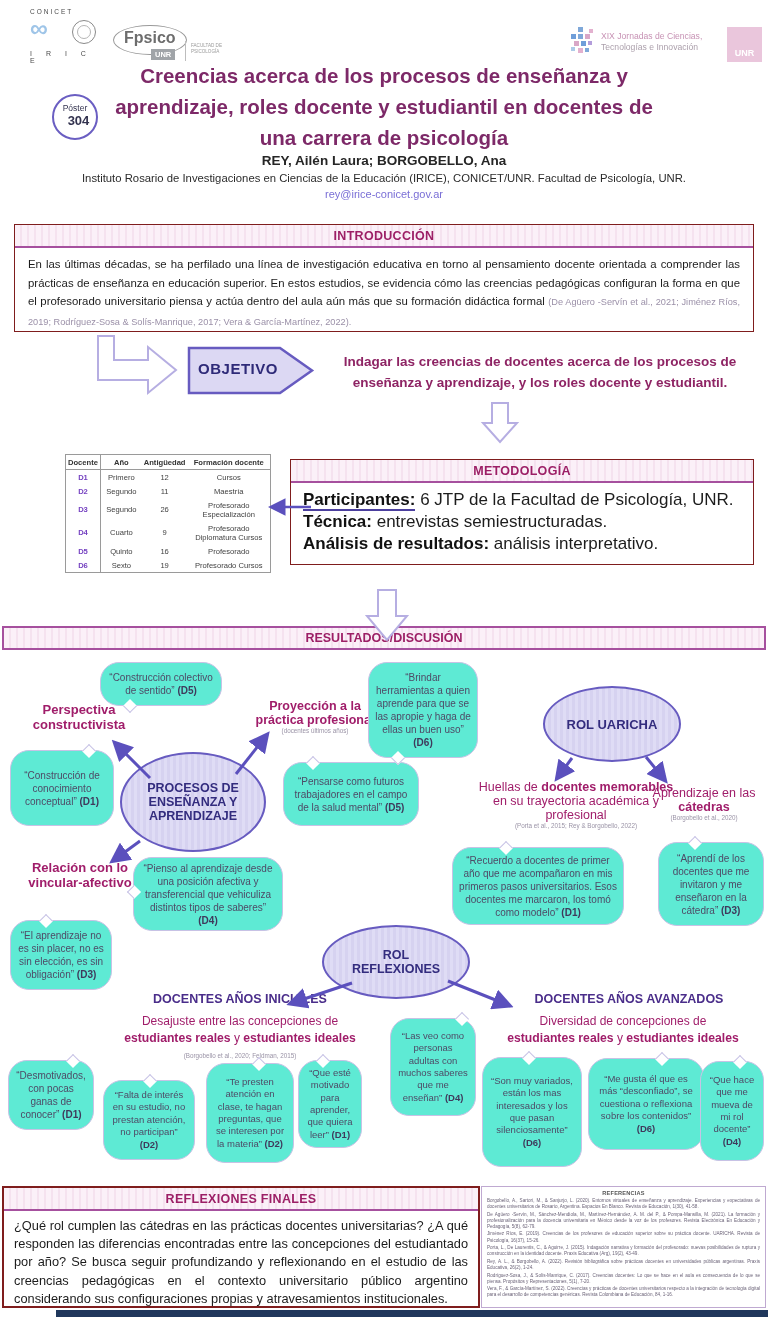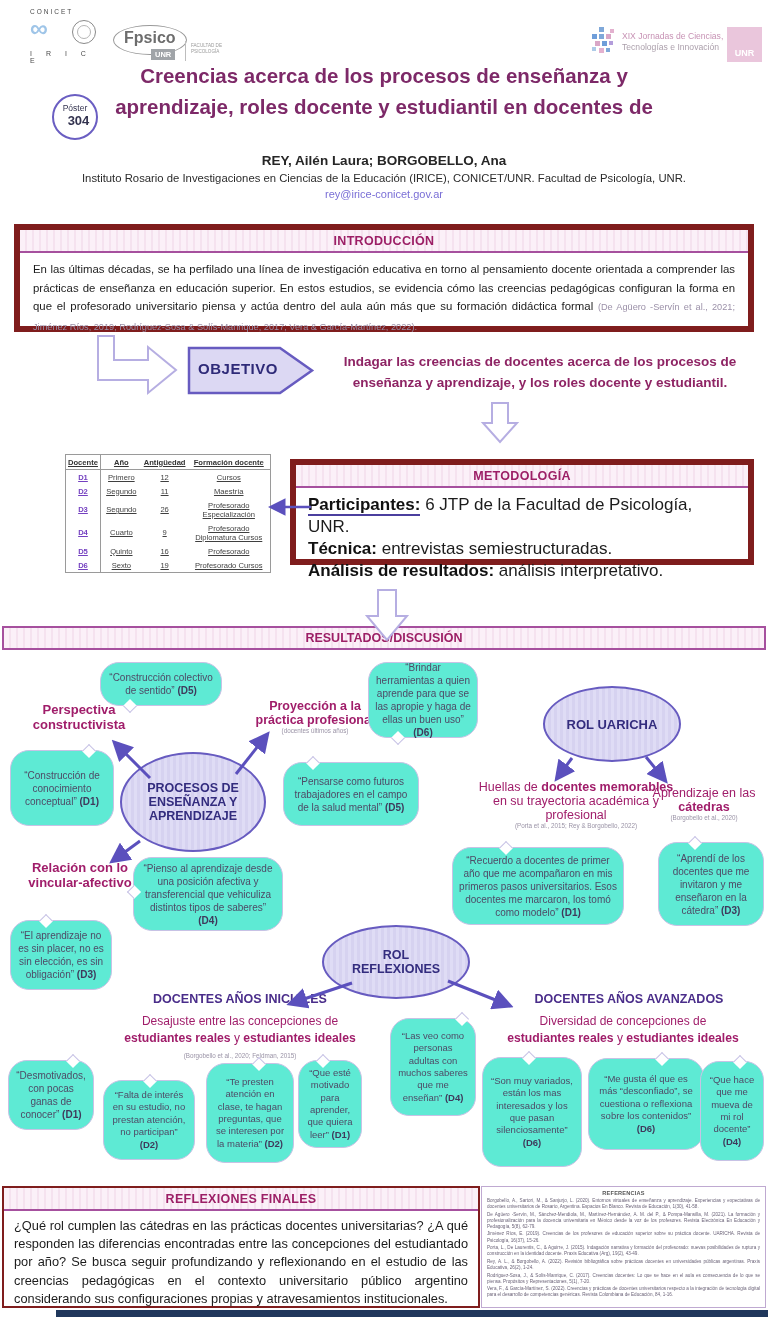--- a/index.html
+++ b/index.html
@@ -1,20 +1,20 @@
 <!DOCTYPE html>
 <html><head>
 <meta charset="utf-8">
 <style>
   html,body { margin:0; padding:0; background:#e9e9e9; }
   .poster { position:relative; width:768px; height:1317px; background:#ffffff;
             font-family:"Liberation Sans", sans-serif; overflow:hidden; margin:0 auto; }
 
   
-  .box { position:absolute; background:#fff; border:6px solid #7f1d1d; box-sizing:border-box; z-index:1; }
+  .box { position:absolute; background:#fff; border:1px solid #7f1d1d; box-sizing:border-box; z-index:1; }
   .box-head { border-bottom:2px solid #a6509e;
               background:repeating-linear-gradient(90deg,#fbf0f8 0 5px,#f5e2ef 5px 7px);
               color:#9c1f66; font-weight:bold; text-align:center; font-size:12.5px;
               padding:4px 0 3px; letter-spacing:.3px; }
   .banner { position:absolute; border:2px solid #a6509e; box-sizing:border-box;
             background:repeating-linear-gradient(90deg,#fbf0f8 0 5px,#f5e2ef 5px 7px);
             color:#9c1f66; font-weight:bold; text-align:center; font-size:12.5px;
             padding:3px 0; z-index:1; }
   .box-body { padding:7px 13px; font-size:11.4px; line-height:18.5px; color:#1c1c1c;
               text-align:justify; overflow:hidden; }
@@ -44,37 +44,37 @@
   .conicet .crest i { position:absolute; inset:4px; border:1px solid #b5b5b5; border-radius:50%; }
   .conicet .ir { position:absolute; left:0; bottom:0; width:100%; font-size:7px;
                  letter-spacing:6px; color:#4a4a4a; }
   .fpsico { position:absolute; left:113px; top:25px; width:120px; height:44px; }
   .fpsico .fmain { display:inline-block; border:1.5px solid #9a9a9a; border-radius:50%;
                    padding:3px 10px 7px; font-size:16px; font-weight:bold; color:#6d6d6d; }
   .fpsico .funr { position:absolute; left:38px; top:24px; background:#a0a4a8; color:#fff;
                   font-size:7.5px; font-weight:bold; padding:1px 4px; }
   .fpsico .fdiv { position:absolute; left:72px; top:16px; width:1px; height:20px; background:#bdbdbd; }
   .fpsico .fsub { position:absolute; left:78px; top:18px; font-size:4.6px; color:#9a9a9a; line-height:6px; }
-  .jorn { position:absolute; left:592px; top:27px; width:155px; height:40px;text-decoration:underline; }
+  .jorn { position:absolute; left:571px; top:27px; width:155px; height:40px;text-decoration:underline; }
   .jorn .jtxt { position:absolute; left:30px; top:4px; font-size:8.6px; line-height:11px; }
   .jorn .l1 { color:#c792b4; } .jorn .l2 { color:#ab9fab; }
   .unrbadge { position:absolute; left:727px; top:27px; width:35px; height:35px; background:#eac6dc;
               color:#fff; font-weight:bold; font-size:9px; display:flex; align-items:flex-end;
               justify-content:center; box-sizing:border-box; padding-bottom:4px; }
 
   
   .obj-label { position:absolute; left:188px; top:360px; width:100px; text-align:center;
                font-weight:bold; font-size:15px; letter-spacing:.5px; color:#2e2a78; z-index:6; }
   .obj-text { position:absolute; left:320px; top:351px; width:440px; text-align:center;
               font-weight:bold; font-size:13.5px; line-height:21px; color:#8e2464; z-index:1; }
 
   
   .ptable { position:absolute; left:65px; top:454px; width:206px; border-collapse:collapse;
             font-size:7.6px; color:#3f3f3f; background:#fff; border:1px solid #9a9a9a; z-index:1; }
-  .ptable th, .ptable td { text-align:center; padding:2.5px 2px; vertical-align:middle;text-decoration:underline; }
+  .ptable th, .ptable td { text-align:center; padding:2.5px 2px; vertical-align:middle; }
   .ptable thead th { border-bottom:1px solid #9a9a9a; font-weight:bold; color:#333; }
   .ptable th:first-child, .ptable td:first-child { border-right:1px solid #9a9a9a; }
   .ptable td:first-child { color:#7440c0; font-weight:bold; }
 
   .met-item { font-size:17px; line-height:22px; color:#1c1c1c; }
   .met-item b { color:#111; }
   .u-label { border-bottom:2px solid #4b3f9e; }
 
   
   .ellipse { position:absolute; border:2.5px solid #675bc0; border-radius:50%;
@@ -156,20 +156,21 @@
     <span>UNR</span>
   </div>
 
   <div class="badge">
     <span class="bl">Póster</span>
     <span class="bn">304</span>
   </div>
   <div class="hdr-title">
     <div>Creencias acerca de los procesos de enseñanza y</div>
     <div>aprendizaje, roles docente y estudiantil en docentes de</div>
+    <div>una carrera de psicología</div>
   </div>
   <div class="authors">REY, Ailén Laura; BORGOBELLO, Ana</div>
   <div class="affil">Instituto Rosario de Investigaciones en Ciencias de la Educación (IRICE), CONICET/UNR. Facultad de Psicología, UNR.</div>
   <div class="email">rey@irice-conicet.gov.ar</div>
 
   <div class="box" style="left:14px; top:224px; width:740px; height:108px;">
     <div class="box-head">INTRODUCCIÓN</div>
     <div class="box-body">
       <span>En las últimas décadas, se ha perfilado una línea de investigación educativa en torno al pensamiento docente orientada a comprender las prácticas de enseñanza en educación superior. En estos estudios, se evidencia cómo las creencias pedagógicas configuran la forma en que el profesorado universitario piensa y actúa dentro del aula aún más que su formación didáctica formal </span><span class="cite-inline">(De Agüero -Servín et al., 2021; Jiménez Ríos, 2019; Rodríguez-Sosa &amp; Solís-Manrique, 2017; Vera &amp; García-Martínez, 2022).</span>
     </div>
@@ -286,21 +287,21 @@
 
   <div class="bubble t-down" style="left:100px; top:662px; width:122px; height:44px; --tp:20%;">
       <span class="q"><span>“Construcción colectivo de sentido” </span><b class="tag">(D5)</b></span>
     </div>
   <div class="bubble t-up" style="left:10px; top:750px; width:104px; height:76px; --tp:72%;">
       <span class="q"><span>“Construcción de conocimiento conceptual” </span><b class="tag">(D1)</b></span>
     </div>
   <div class="bubble t-up" style="left:283px; top:762px; width:136px; height:64px; --tp:18%;">
       <span class="q"><span>“Pensarse como futuros trabajadores en el campo de la salud mental” </span><b class="tag">(D5)</b></span>
     </div>
-  <div class="bubble t-down" style="left:368px; top:662px; width:110px; height:76px; --tp:22%;">
+  <div class="bubble t-down" style="left:368px; top:662px; width:110px; height:96px; --tp:22%;">
       <span class="q"><span>“Brindar herramientas a quien aprende para que se las apropie y haga de ellas un buen uso” </span><b class="tag">(D6)</b></span>
     </div>
   <div class="bubble t-left" style="left:133px; top:857px; width:150px; height:74px; --tp:40%;">
       <span class="q"><span>“Pienso al aprendizaje desde una posición afectiva y transferencial que vehiculiza distintos tipos de saberes” </span><b class="tag">(D4)</b></span>
     </div>
   <div class="bubble t-up" style="left:10px; top:920px; width:102px; height:70px; --tp:30%;">
       <span class="q"><span>“El aprendizaje no es sin placer, no es sin elección, es sin obligación” </span><b class="tag">(D3)</b></span>
     </div>
   <div class="bubble t-up" style="left:452px; top:847px; width:172px; height:78px; --tp:28%;">
       <span class="q"><span>“Recuerdo a docentes de primer año que me acompañaron en mis primeros pasos universitarios. Esos docentes me marcaron, los tomó como modelo” </span><b class="tag">(D1)</b></span>

